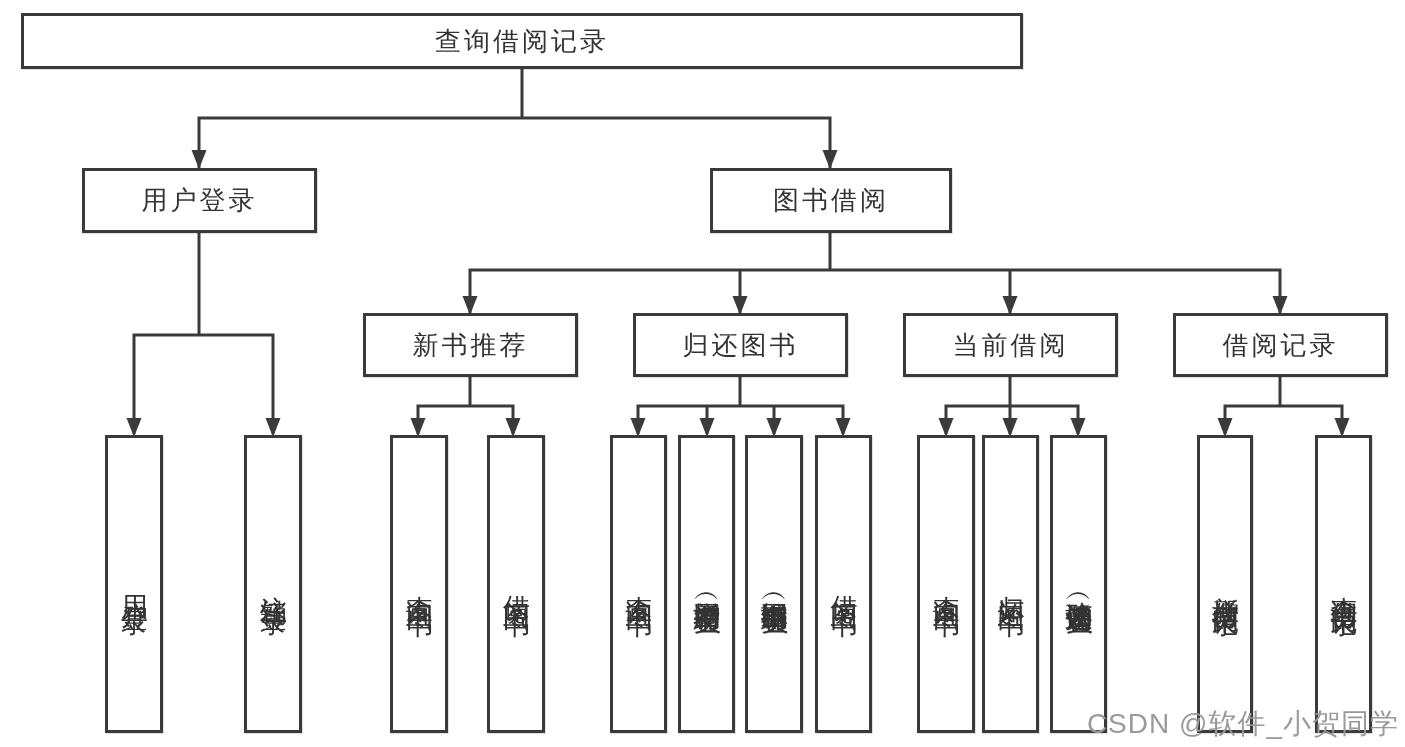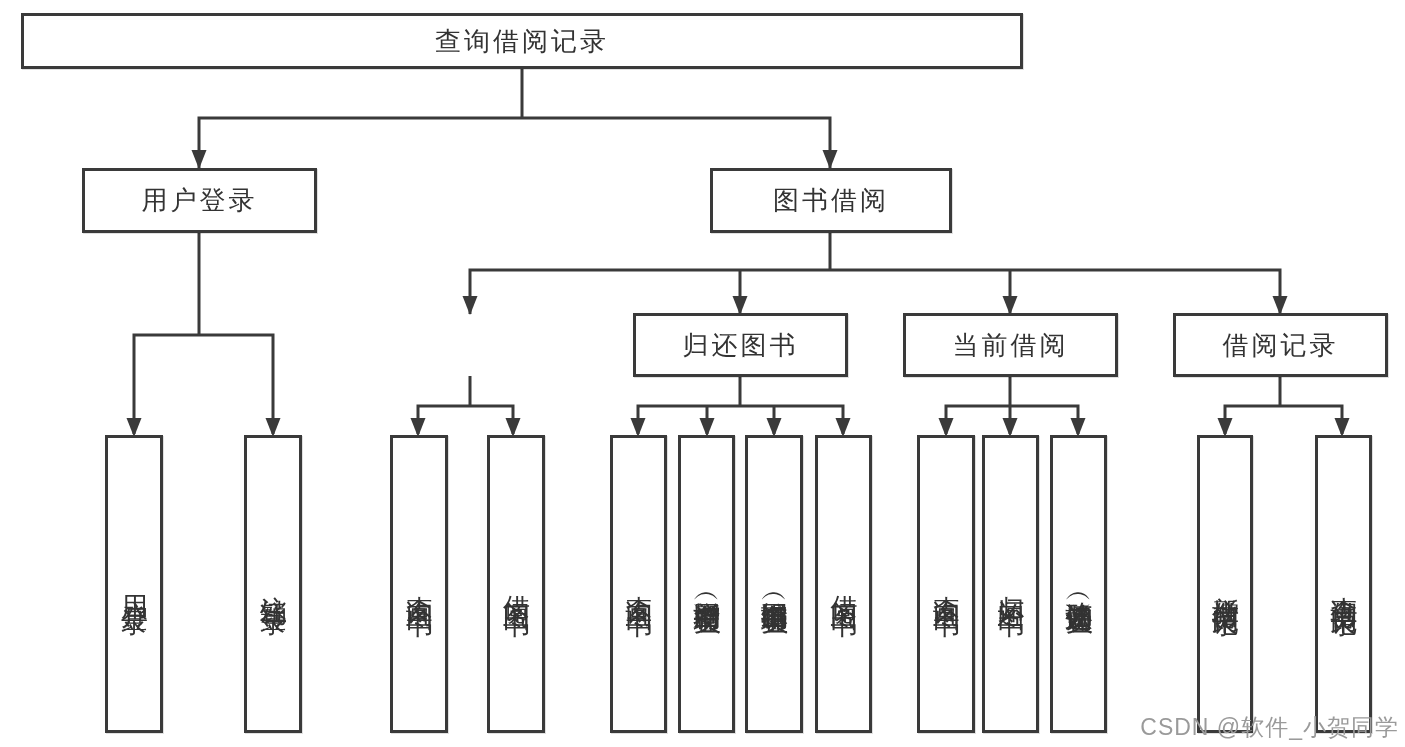--- a/index.html
+++ b/index.html
@@ -33,21 +33,21 @@
     text-orientation:mixed;
     font-size:27px;
     letter-spacing:5px;
     line-height:1;
   }
   .leaf.mid span{letter-spacing:3px;}
   .leaf.tight span{letter-spacing:1px;}
   .watermark{
     position:absolute;
     right:6px;bottom:4px;
-    font-size:23px;
+    font-size:28px;
     letter-spacing:1px;
     color:var(--wm);
     z-index:5;
     white-space:nowrap;
   }
 </style>
 </head>
 <body>
 
 <div class="canvas">
@@ -101,20 +101,23 @@
     <span>查询借阅记录</span>
   </div>
 
   <div class="node head" style="left:82px;top:168px;width:235px;height:65px">
     <span>用户登录</span>
   </div>
   <div class="node head" style="left:710px;top:168px;width:242px;height:65px">
     <span>图书借阅</span>
   </div>
 
+  <div class="node head" style="left:363px;top:313px;width:215px;height:64px">
+    <span>新书推荐</span>
+  </div>
   <div class="node head" style="left:633px;top:313px;width:215px;height:64px">
     <span>归还图书</span>
   </div>
   <div class="node head" style="left:1173px;top:313px;width:215px;height:64px">
     <span>借阅记录</span>
   </div>
   <div class="node head" style="left:903px;top:313px;width:215px;height:64px">
     <span>当前借阅</span>
   </div>
 

